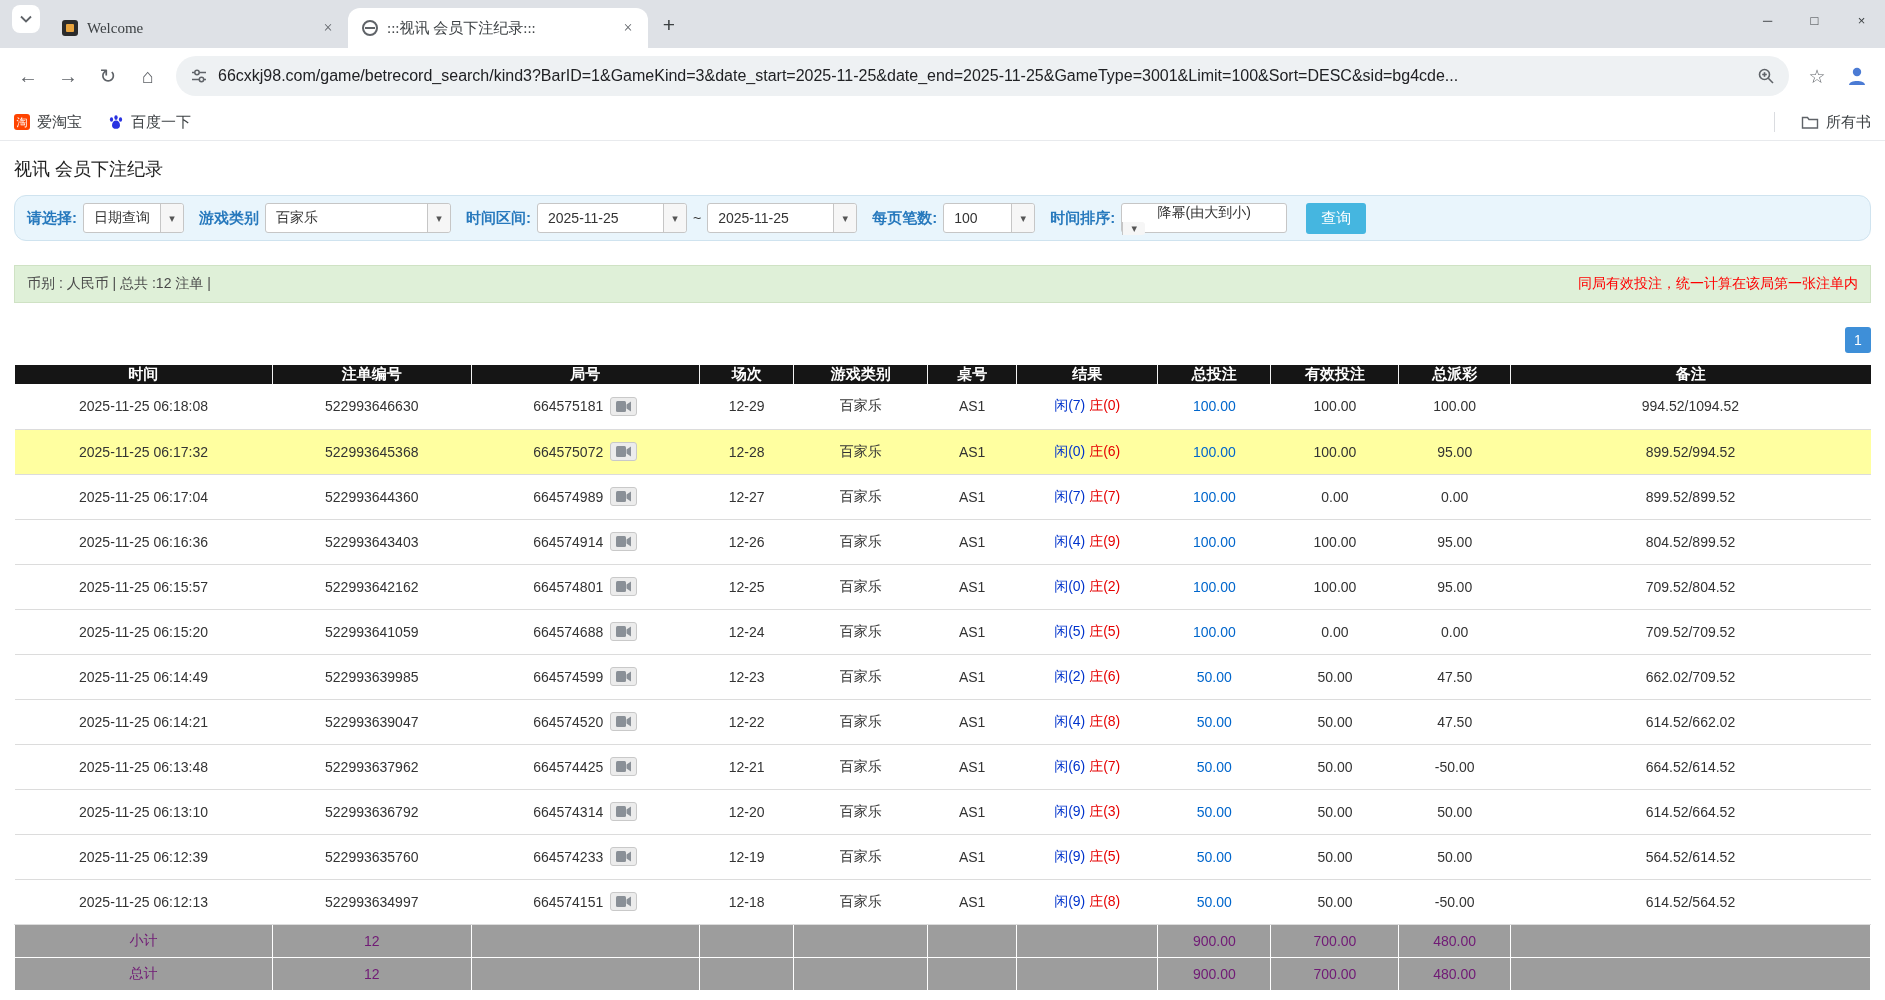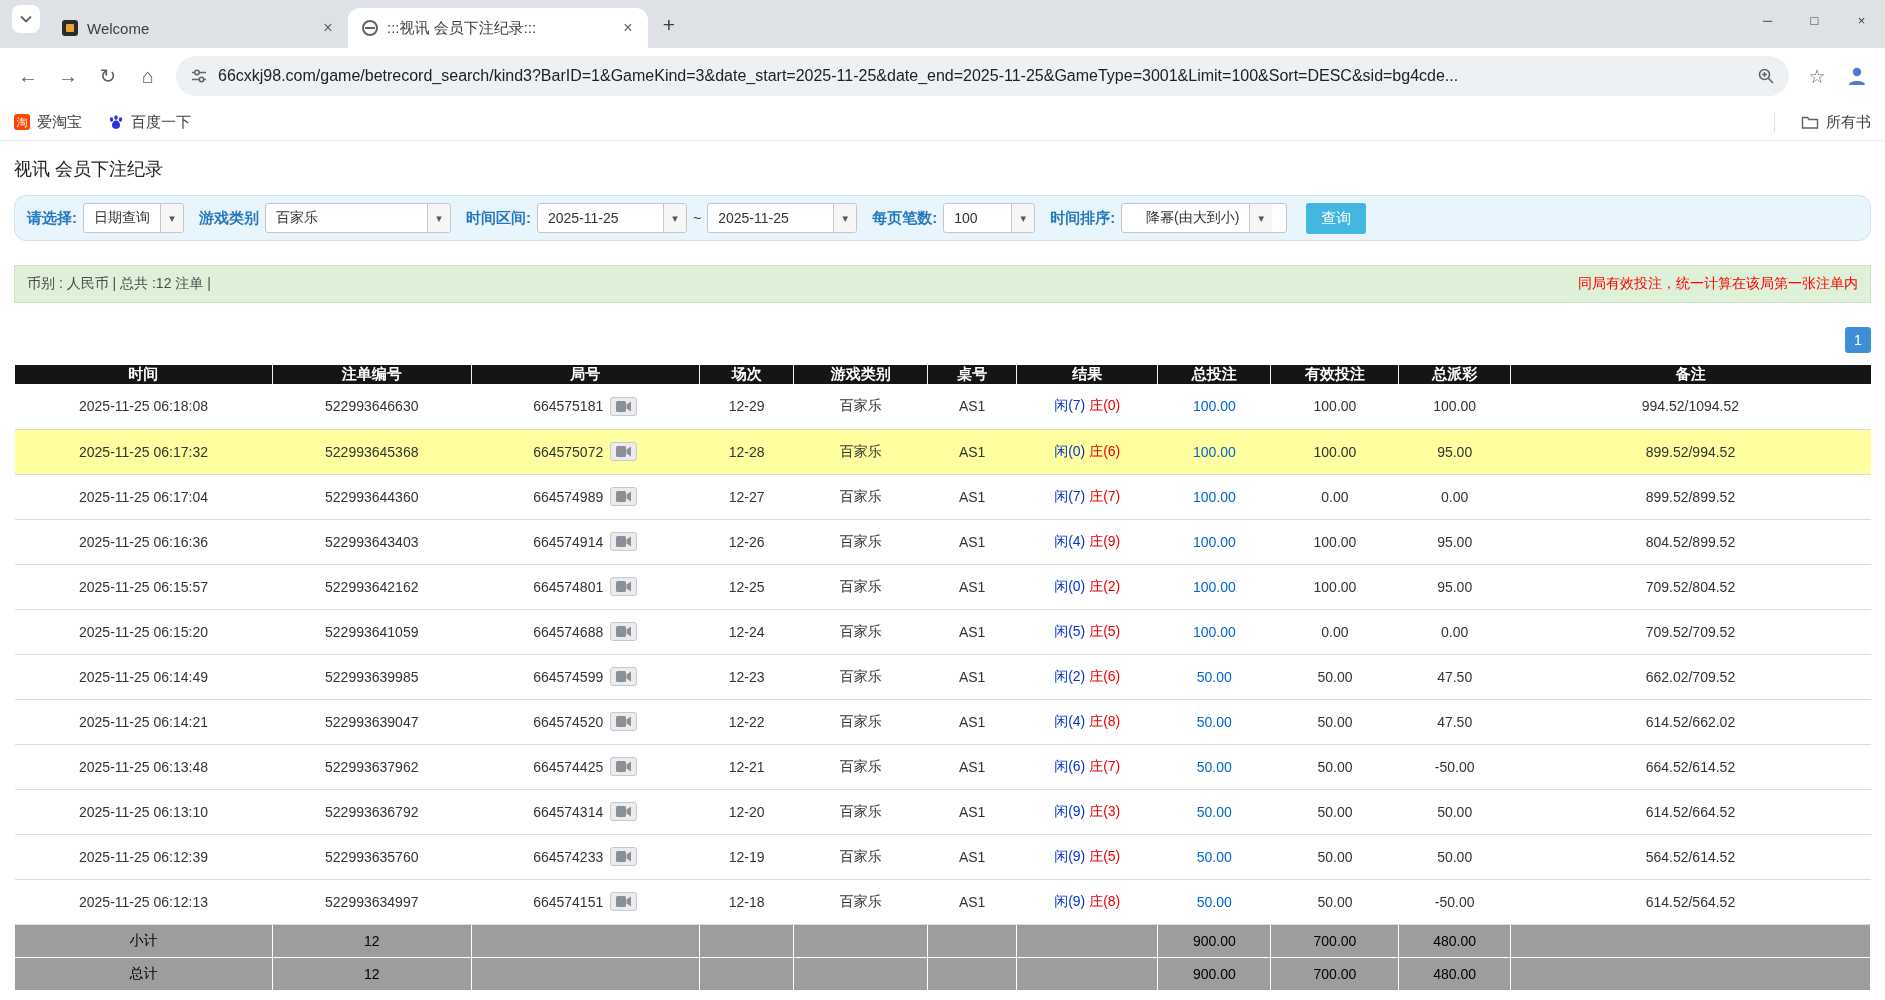--- a/index.html
+++ b/index.html
@@ -4,21 +4,21 @@
 <style>
   * { margin:0; padding:0; box-sizing:border-box; }
   html,body { width:1885px; height:1000px; overflow:hidden; background:#fff;
     font-family:"Liberation Sans","DejaVu Sans",sans-serif; }
 
   
   .tab-strip { height:48px; background:#dee1e6; display:flex; align-items:flex-end; position:relative; }
   .tab-search { width:28px; height:28px; background:#fff; border-radius:8px; margin:0 8px 10px 12px;
     display:flex; align-items:center; justify-content:center; color:#5f6368; align-self:center; cursor:pointer; }
   .tab { display:flex; align-items:center; gap:9px; height:40px; width:300px; padding:0 10px 0 14px;
-    font-size:15px; color:#3c4043; border-radius:12px 12px 0 0; position:relative; }
+    font-size:15px; color:#3c4043; border-radius:12px 12px 0 0; position:relative;font-family:Liberation Serif, serif; }
   .tab.active { background:#fff; }
   .tab .fav { flex:0 0 auto; display:flex; align-items:center; }
   .tab .t-title { flex:1; white-space:nowrap; overflow:hidden; text-overflow:clip; }
   .tab .t-close { color:#5f6368; font-size:16px; width:20px; height:20px; border-radius:50%;
     display:flex; align-items:center; justify-content:center; cursor:pointer; }
   .fav-sq { width:16px; height:16px; background:#2b2b2b; border-radius:3px; position:relative; }
   .fav-sq::after { content:""; position:absolute; left:4px; top:4px; width:8px; height:8px; background:#e8a33d; border-radius:1px; }
   .fav-globe { width:16px; height:16px; border-radius:50%; border:2px solid #5f6368; position:relative; }
   .fav-globe::after { content:""; position:absolute; left:1px; right:1px; top:5px; height:2px; background:#5f6368; }
   .new-tab { width:30px; height:30px; margin:0 0 8px 6px; display:flex; align-items:center; justify-content:center;
@@ -76,21 +76,21 @@
   table.bet tbody td { height:45px; text-align:center; font-size:14px; color:#333;
     border-bottom:1px solid #dcdcdc; background:#fff; overflow:hidden; white-space:nowrap; }
   table.bet tbody tr.hl td { background:#ffffa0; }
   .round-wrap { display:inline-flex; align-items:center; gap:7px; }
   .vid-btn { display:inline-flex; align-items:center; justify-content:center; background:#ececec;
     border:1px solid #c9c9c9; border-radius:3px; padding:3px 5px; cursor:pointer; }
   .res-player { color:#0033cc; }
   .res-banker { color:#e60000; }
   .bet-link { color:#0066cc; cursor:pointer; }
   td.neg { color:#e60000; }
-  table.bet tfoot td { background:#9d9d9d; color:#000000; height:33px; text-align:center; font-size:14px;
+  table.bet tfoot td { background:#9d9d9d; color:#701a75; height:33px; text-align:center; font-size:14px;
     border:1px solid #fff; }
 </style>
 </head>
 <body>
 
 <div class="tab-strip">
   <div class="tab-search">
     <svg width="12" height="8" viewBox="0 0 12 8">
         <polyline points="1,1.5 6,6.5 11,1.5" fill="none" stroke="#5f6368" stroke-width="1.8"></polyline>
       </svg>
@@ -207,21 +207,21 @@
     </div>
     <div class="f-group">
       <span class="f-label">每页笔数:</span>
       <div class="select" style="min-width:92px; justify-content:space-between;text-align:center;">
         <span class="val">100</span>
         <span class="arrow">▾</span>
       </div>
     </div>
     <div class="f-group">
       <span class="f-label">时间排序:</span>
-      <div class="select" style="min-width:166px; justify-content:center;">
+      <div class="select" style="min-width:166px; justify-content:flex-start;flex-direction:column;">
         <span class="val">降幂(由大到小)</span>
         <span class="arrow">▾</span>
       </div>
     </div>
     <button class="search-btn">查询</button>
   </div>
 
   <div class="info-bar">
     <span class="info-left">币别 : 人民币 | 总共 :12 注单 |</span>
     <span class="info-right">同局有效投注，统一计算在该局第一张注单内</span>

